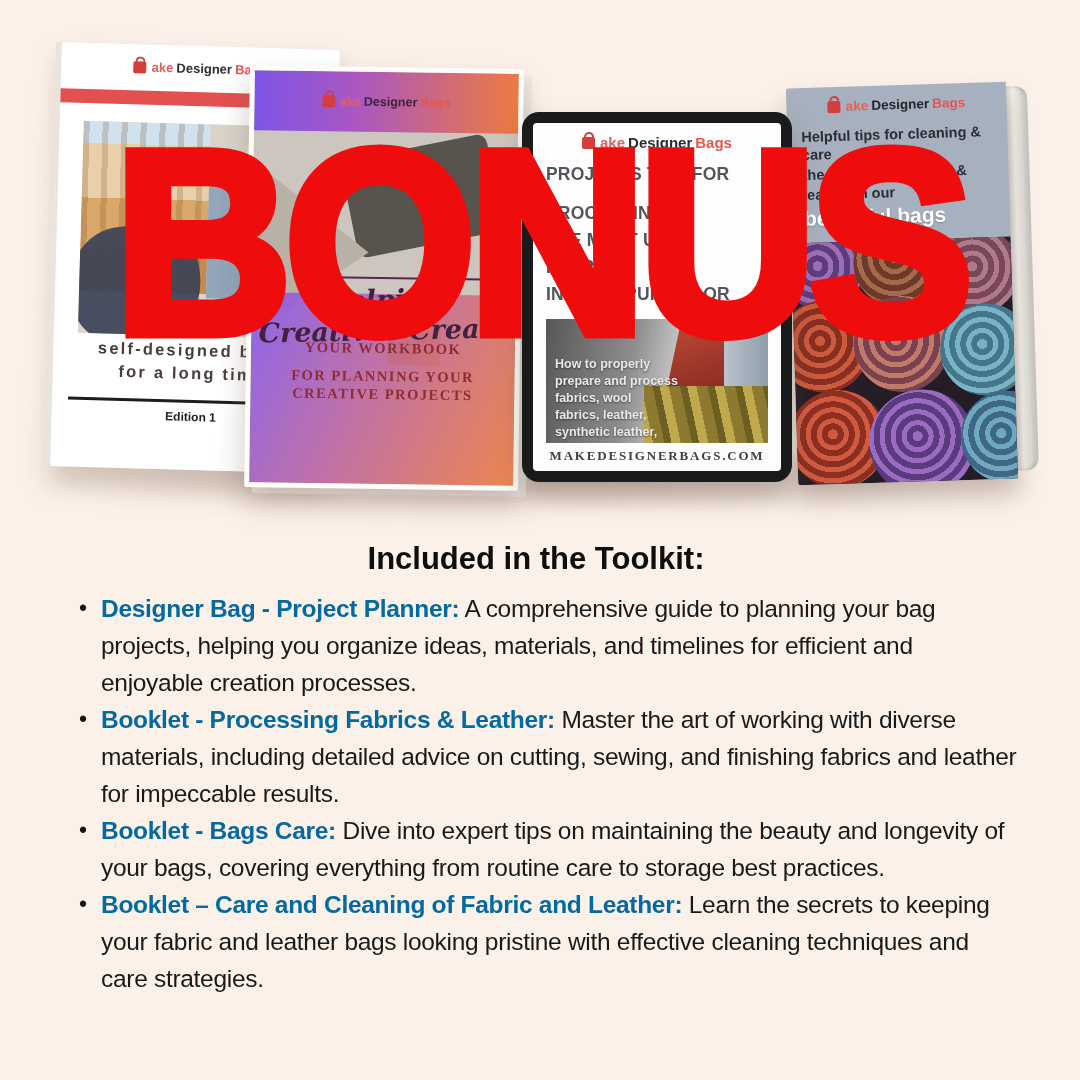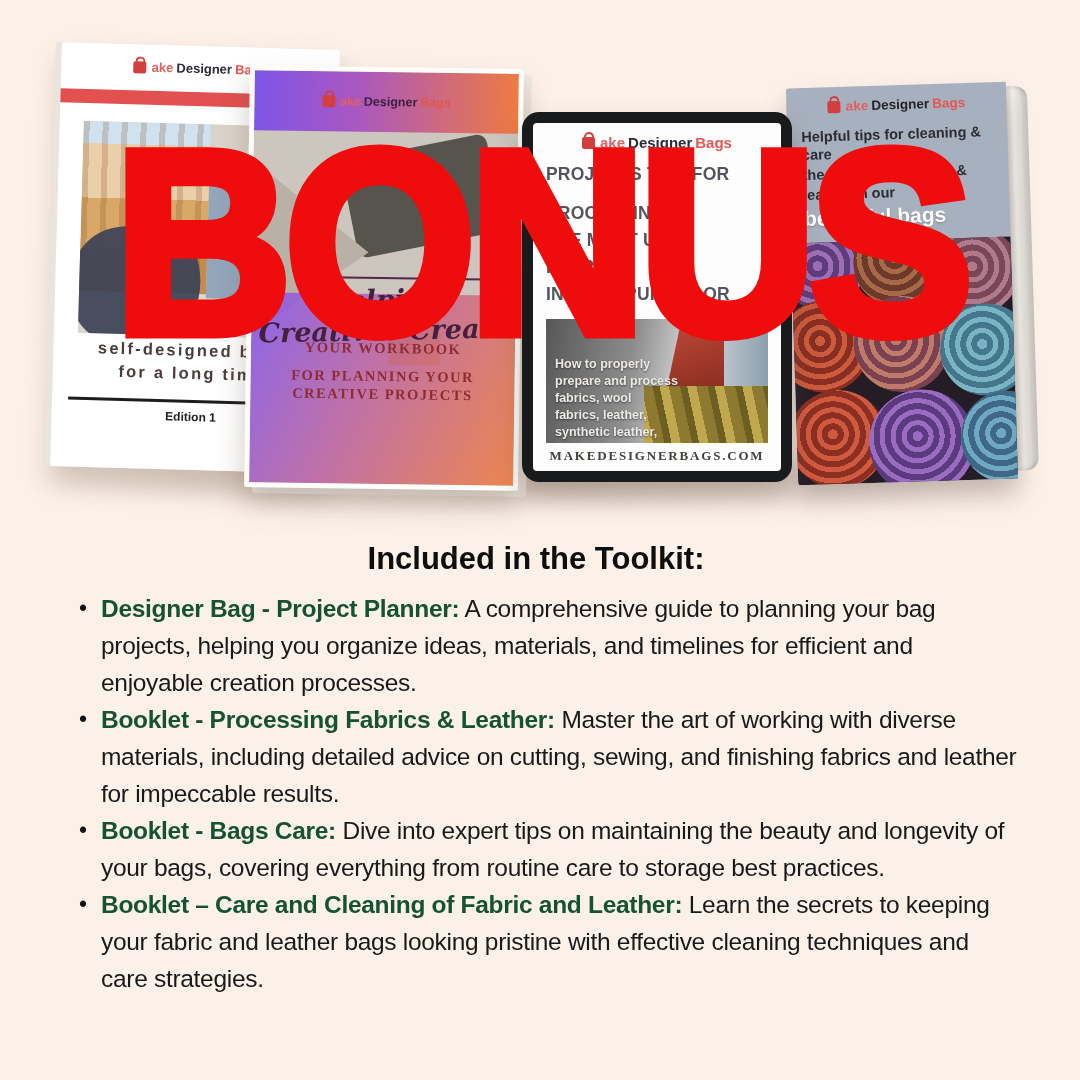--- a/index.html
+++ b/index.html
@@ -131,21 +131,21 @@
     font-size:262px;line-height:1;font-weight:700;color:#ee0c0c;
     letter-spacing:-8px;-webkit-text-stroke:11px #ee0c0c;white-space:nowrap;
   }
   
   .toolkit{position:absolute;left:0;right:8px;top:541px;}
   .toolkit-heading{text-align:center;font-size:31px;font-weight:700;color:#0e0e0e;margin:0 0 13px;}
   .toolkit-list{list-style:none;margin:0 52px 0 78px;padding:0;}
   .toolkit-list li{position:relative;padding-left:23px;font-size:24.5px;line-height:37px;
     color:#191919;letter-spacing:-.3px;}
   .toolkit-list li::before{content:"\2022";position:absolute;left:1px;top:0;font-size:23px;color:#111;}
-  .li-title{font-weight:700;color:#14532d;}
+  .li-title{font-weight:700;color:#0369a1;}
 </style>
 </head>
 <body>
 
 <div class="stage">
 
   <div class="ground-shadow"></div>
 
   <div class="book1">
     <div class="logo">

